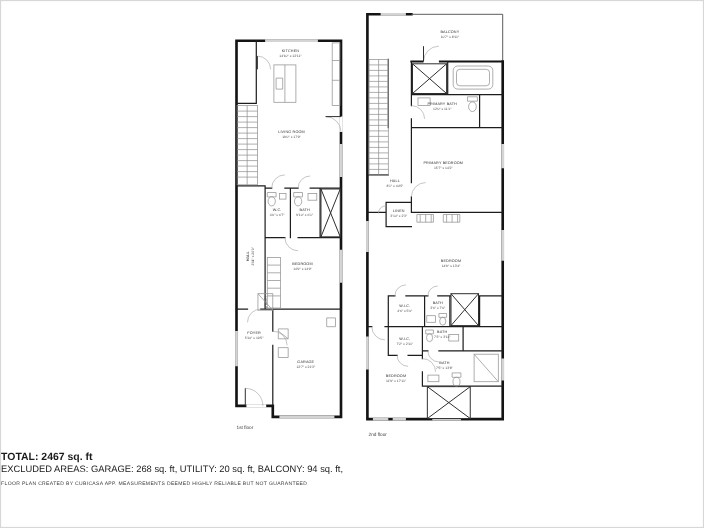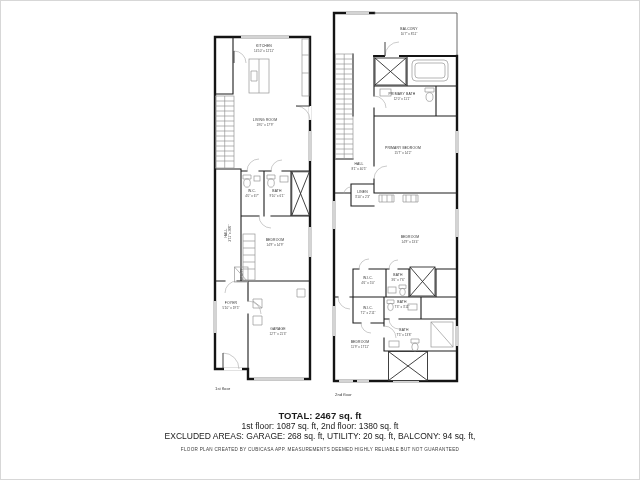--- a/index.html
+++ b/index.html
@@ -16,21 +16,21 @@
   .window{stroke:#d4d4d4;stroke-width:2.5;fill:none;}
   .gapw{stroke:#ffffff;stroke-width:3;fill:none;}
   .stairs{stroke:#8f8f8f;stroke-width:0.65;fill:none;}
   .fixture{stroke:#969696;stroke-width:0.7;fill:none;}
   .shaft{stroke:#2d2d2d;stroke-width:0.9;fill:#ffffff;}
   .door-arc{stroke:#a0a0a0;stroke-width:0.55;fill:none;}
   .door-leaf{stroke:#2d2d2d;stroke-width:0.9;fill:none;}
   text.room{font-family:"Liberation Sans",sans-serif;font-size:3.4px;fill:#2f2f2f;text-anchor:middle;letter-spacing:.15px;}
   text.dims{font-family:"Liberation Sans",sans-serif;font-size:3.1px;fill:#4a4a4a;text-anchor:middle;}
   text.floor-label{font-family:"Liberation Sans",sans-serif;font-size:4.3px;fill:#3a3a3a;text-anchor:start;}
-  .footer{position:absolute;left:0;top:409px;width:100%;text-align:center;color:#1a1a1a;}
+  .footer{position:absolute;left:0;top:409px;width:100%;color:#1a1a1a;}
   .footer .total{font-size:9.5px;font-weight:700;line-height:11px;}
   .footer .line{font-size:8.5px;line-height:10.2px;}
   .footer .disclaimer{font-size:4.6px;letter-spacing:.3px;color:#3c3c3c;margin-top:6px;}
 </style>
 </head>
 <body>
 
 <div class="canvas">
 
 <svg width="640" height="480" viewBox="0 0 640 480">
@@ -242,18 +242,17 @@
     <text class="room" x="403" y="330">BATH</text>
     <text class="dims" x="403" y="334.6">7'5" x 13'8"</text>
     <text class="room" x="359" y="342">BEDROOM</text>
     <text class="dims" x="359" y="346.6">11'9" x 17'11"</text>
     <text class="floor-label" x="334" y="395">2nd floor</text>
   </g>
 </svg>
 
 <div class="footer">
   <div class="total">TOTAL: 2467 sq. ft</div>
-  <div class="line">1st floor: 1087 sq. ft, 2nd floor: 1380 sq. ft</div>
   <div class="line">EXCLUDED AREAS: GARAGE: 268 sq. ft, UTILITY: 20 sq. ft, BALCONY: 94 sq. ft,</div>
   <div class="disclaimer">FLOOR PLAN CREATED BY CUBICASA APP. MEASUREMENTS DEEMED HIGHLY RELIABLE BUT NOT GUARANTEED</div>
 </div>
 
 </div>
 
 </body></html>

